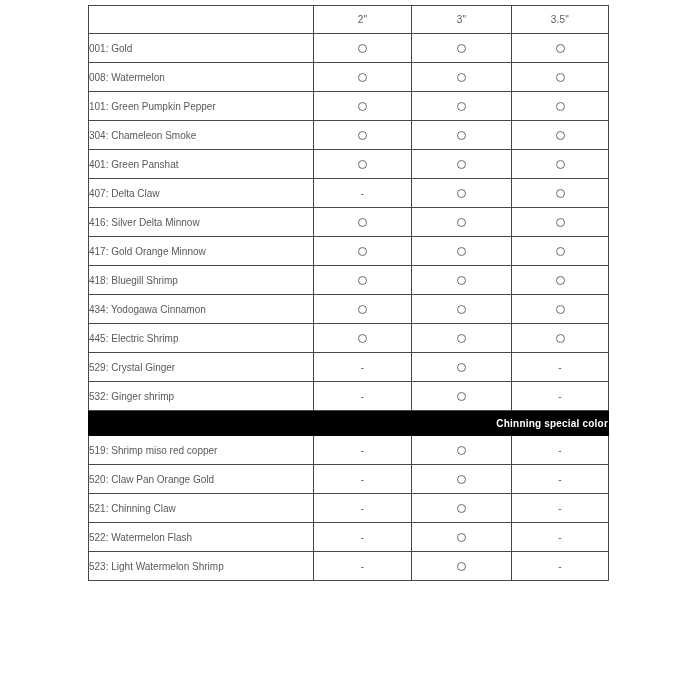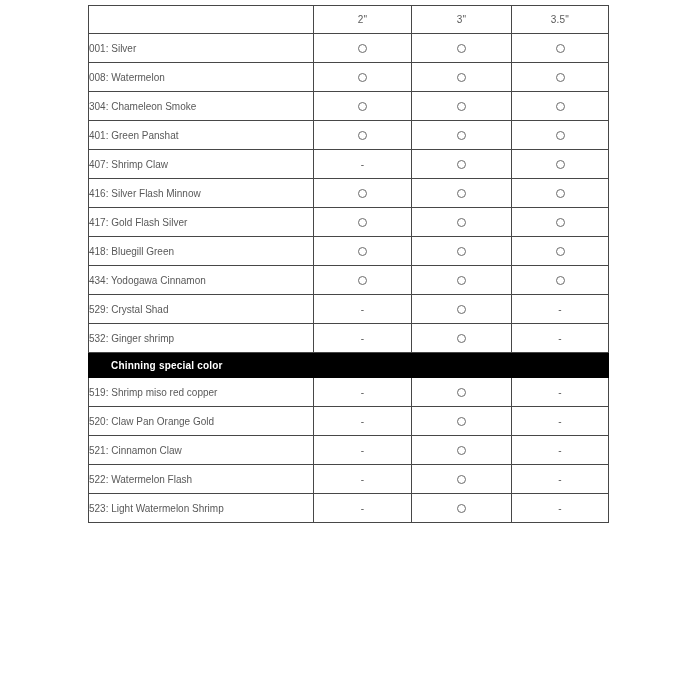--- a/index.html
+++ b/index.html
@@ -52,27 +52,26 @@
     width: 9px;
     height: 9px;
     border: 1px solid #6b6b6b;
     border-radius: 50%;
     vertical-align: middle;
     background: transparent;
   }
   tr.band-row td {
     background: #000000;
     color: #ffffff;
-    text-align: left;
+    text-align: right;
     font-weight: bold;
     font-size: 10px;
     height: 24px;
     border: 1px solid #000000;
     letter-spacing: 0.2px;
-    padding-left: 22px;
   }
 </style>
 </head>
 <body>
 
 <div class="page">
   <table class="avail">
     <colgroup>
       <col style="width:225px">
       <col style="width:98px">
@@ -82,75 +81,87 @@
     <thead>
       <tr>
         <th></th>
         <th>2"</th>
         <th>3"</th>
         <th>3.5"</th>
       </tr>
     </thead>
     <tbody>
         <tr>
-          <td class="name">001: Silver</td>
+          <td class="name">001: Gold</td>
           <td class="val"><span class="circle"></span></td>
           <td class="val"><span class="circle"></span></td>
           <td class="val"><span class="circle"></span></td>
         </tr>
         <tr>
           <td class="name">008: Watermelon</td>
           <td class="val"><span class="circle"></span></td>
           <td class="val"><span class="circle"></span></td>
           <td class="val"><span class="circle"></span></td>
         </tr>
         <tr>
+          <td class="name">101: Green Pumpkin Pepper</td>
+          <td class="val"><span class="circle"></span></td>
+          <td class="val"><span class="circle"></span></td>
+          <td class="val"><span class="circle"></span></td>
+        </tr>
+        <tr>
           <td class="name">304: Chameleon Smoke</td>
           <td class="val"><span class="circle"></span></td>
           <td class="val"><span class="circle"></span></td>
           <td class="val"><span class="circle"></span></td>
         </tr>
         <tr>
           <td class="name">401: Green Panshat</td>
           <td class="val"><span class="circle"></span></td>
           <td class="val"><span class="circle"></span></td>
           <td class="val"><span class="circle"></span></td>
         </tr>
         <tr>
-          <td class="name">407: Shrimp Claw</td>
-          <td class="val">-</td>
-          <td class="val"><span class="circle"></span></td>
-          <td class="val"><span class="circle"></span></td>
-        </tr>
-        <tr>
-          <td class="name">416: Silver Flash Minnow</td>
-          <td class="val"><span class="circle"></span></td>
-          <td class="val"><span class="circle"></span></td>
-          <td class="val"><span class="circle"></span></td>
-        </tr>
-        <tr>
-          <td class="name">417: Gold Flash Silver</td>
-          <td class="val"><span class="circle"></span></td>
-          <td class="val"><span class="circle"></span></td>
-          <td class="val"><span class="circle"></span></td>
-        </tr>
-        <tr>
-          <td class="name">418: Bluegill Green</td>
+          <td class="name">407: Delta Claw</td>
+          <td class="val">-</td>
+          <td class="val"><span class="circle"></span></td>
+          <td class="val"><span class="circle"></span></td>
+        </tr>
+        <tr>
+          <td class="name">416: Silver Delta Minnow</td>
+          <td class="val"><span class="circle"></span></td>
+          <td class="val"><span class="circle"></span></td>
+          <td class="val"><span class="circle"></span></td>
+        </tr>
+        <tr>
+          <td class="name">417: Gold Orange Minnow</td>
+          <td class="val"><span class="circle"></span></td>
+          <td class="val"><span class="circle"></span></td>
+          <td class="val"><span class="circle"></span></td>
+        </tr>
+        <tr>
+          <td class="name">418: Bluegill Shrimp</td>
           <td class="val"><span class="circle"></span></td>
           <td class="val"><span class="circle"></span></td>
           <td class="val"><span class="circle"></span></td>
         </tr>
         <tr>
           <td class="name">434: Yodogawa Cinnamon</td>
           <td class="val"><span class="circle"></span></td>
           <td class="val"><span class="circle"></span></td>
           <td class="val"><span class="circle"></span></td>
         </tr>
         <tr>
-          <td class="name">529: Crystal Shad</td>
+          <td class="name">445: Electric Shrimp</td>
+          <td class="val"><span class="circle"></span></td>
+          <td class="val"><span class="circle"></span></td>
+          <td class="val"><span class="circle"></span></td>
+        </tr>
+        <tr>
+          <td class="name">529: Crystal Ginger</td>
           <td class="val">-</td>
           <td class="val"><span class="circle"></span></td>
           <td class="val">-</td>
         </tr>
         <tr>
           <td class="name">532: Ginger shrimp</td>
           <td class="val">-</td>
           <td class="val"><span class="circle"></span></td>
           <td class="val">-</td>
         </tr>
@@ -163,21 +174,21 @@
           <td class="val"><span class="circle"></span></td>
           <td class="val">-</td>
         </tr>
         <tr>
           <td class="name">520: Claw Pan Orange Gold</td>
           <td class="val">-</td>
           <td class="val"><span class="circle"></span></td>
           <td class="val">-</td>
         </tr>
         <tr>
-          <td class="name">521: Cinnamon Claw</td>
+          <td class="name">521: Chinning Claw</td>
           <td class="val">-</td>
           <td class="val"><span class="circle"></span></td>
           <td class="val">-</td>
         </tr>
         <tr>
           <td class="name">522: Watermelon Flash</td>
           <td class="val">-</td>
           <td class="val"><span class="circle"></span></td>
           <td class="val">-</td>
         </tr>

